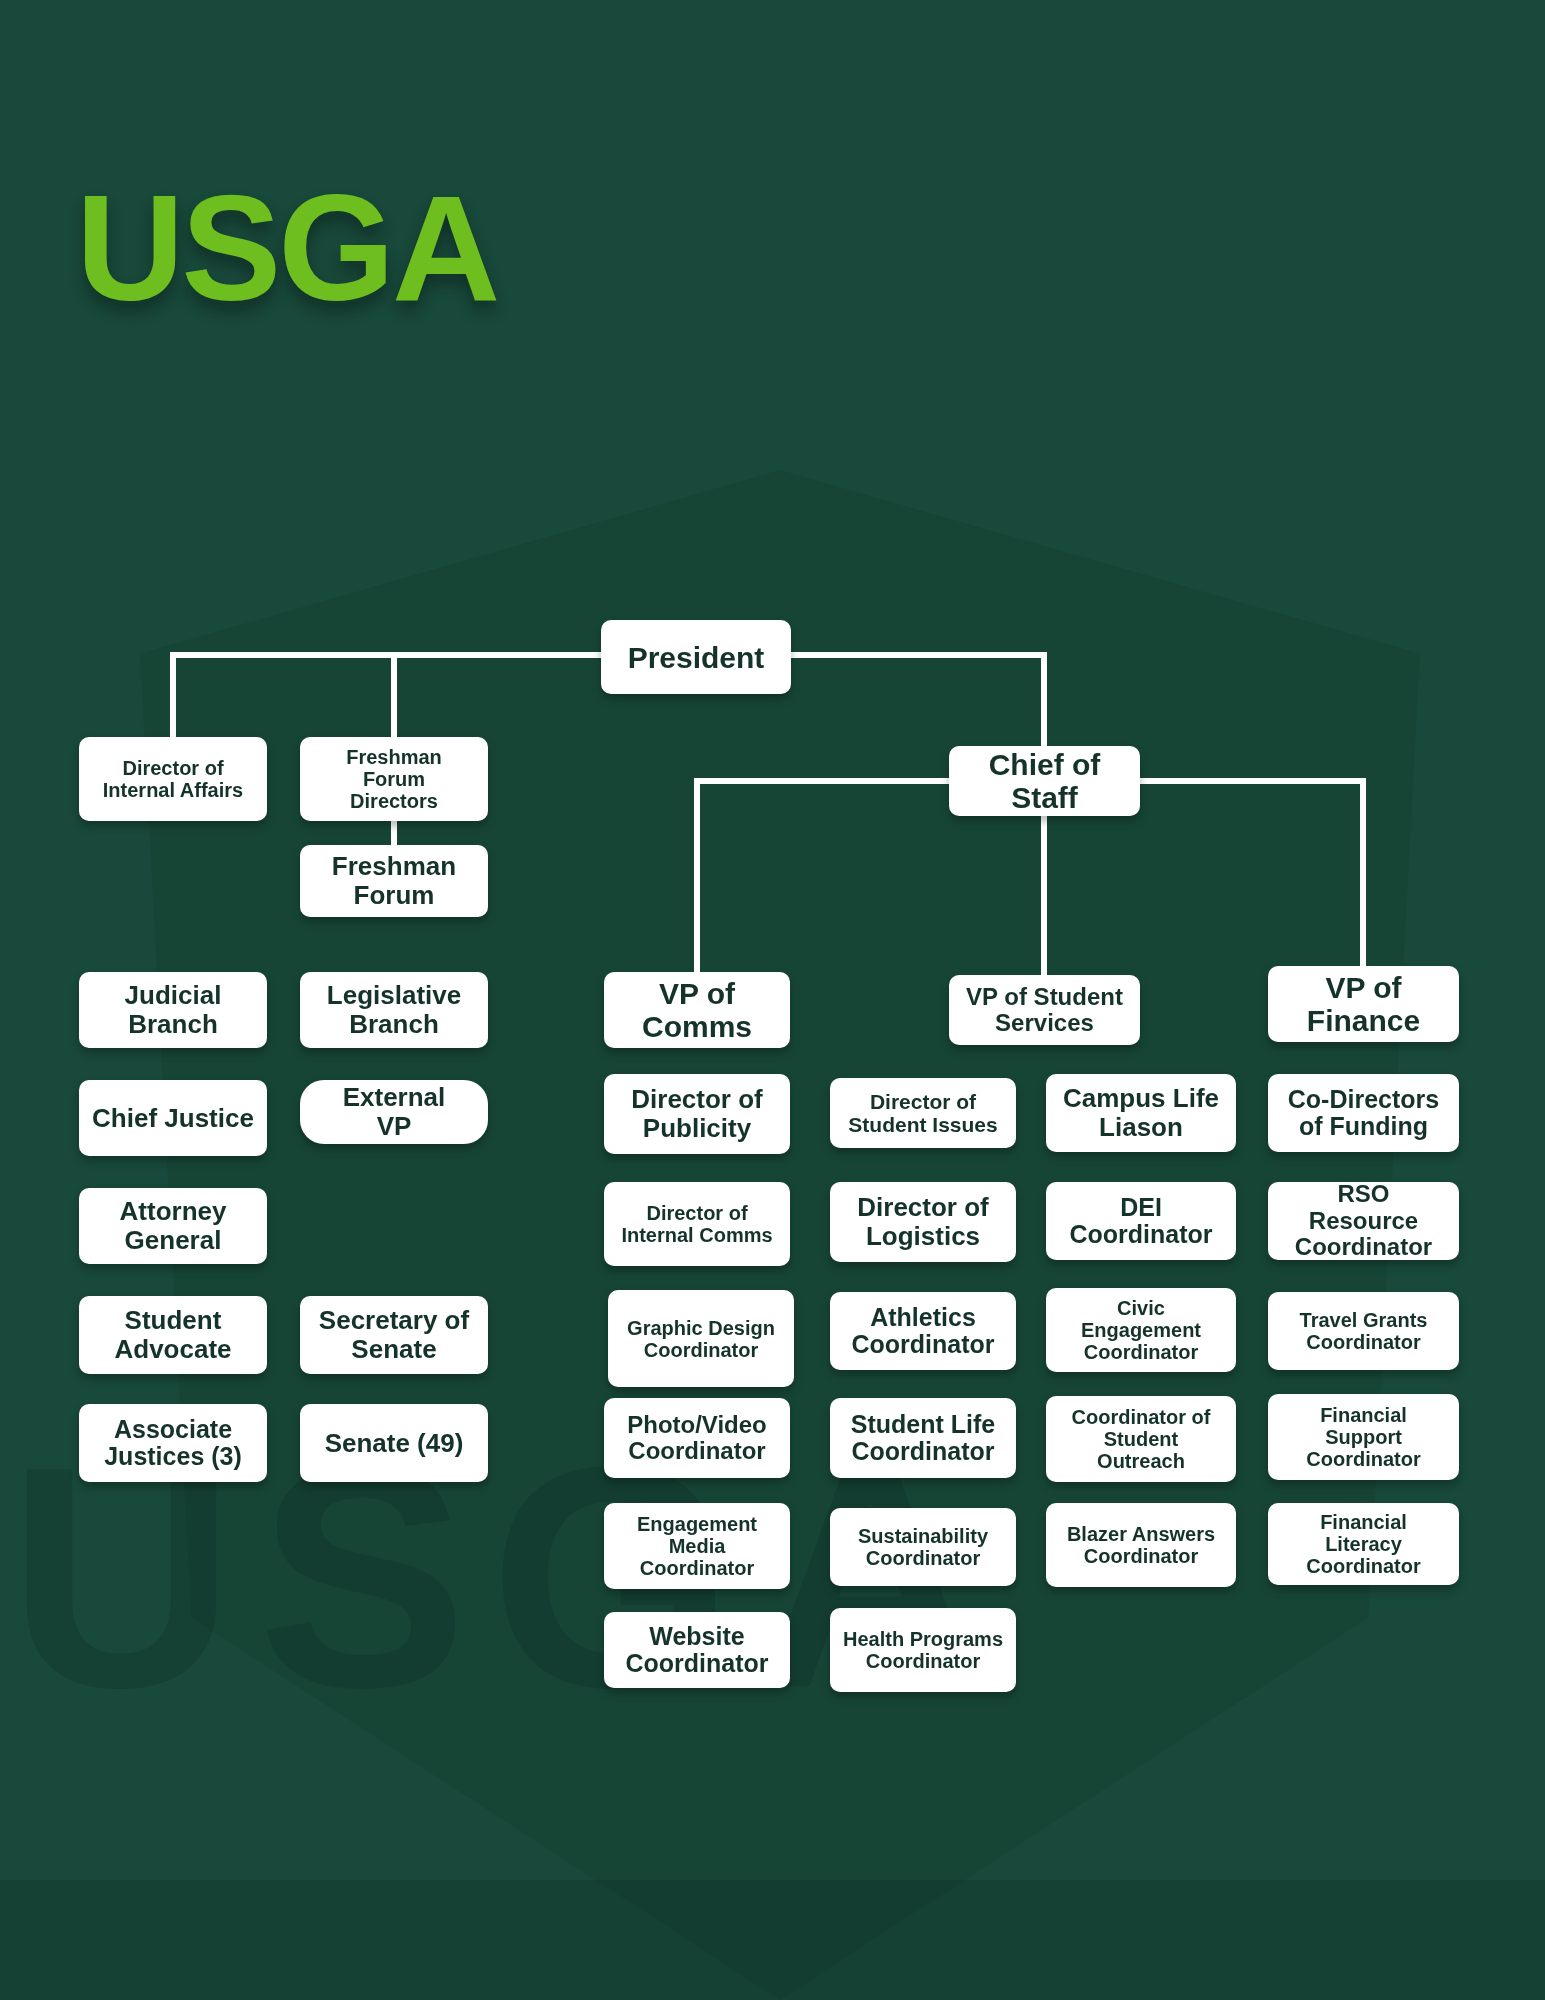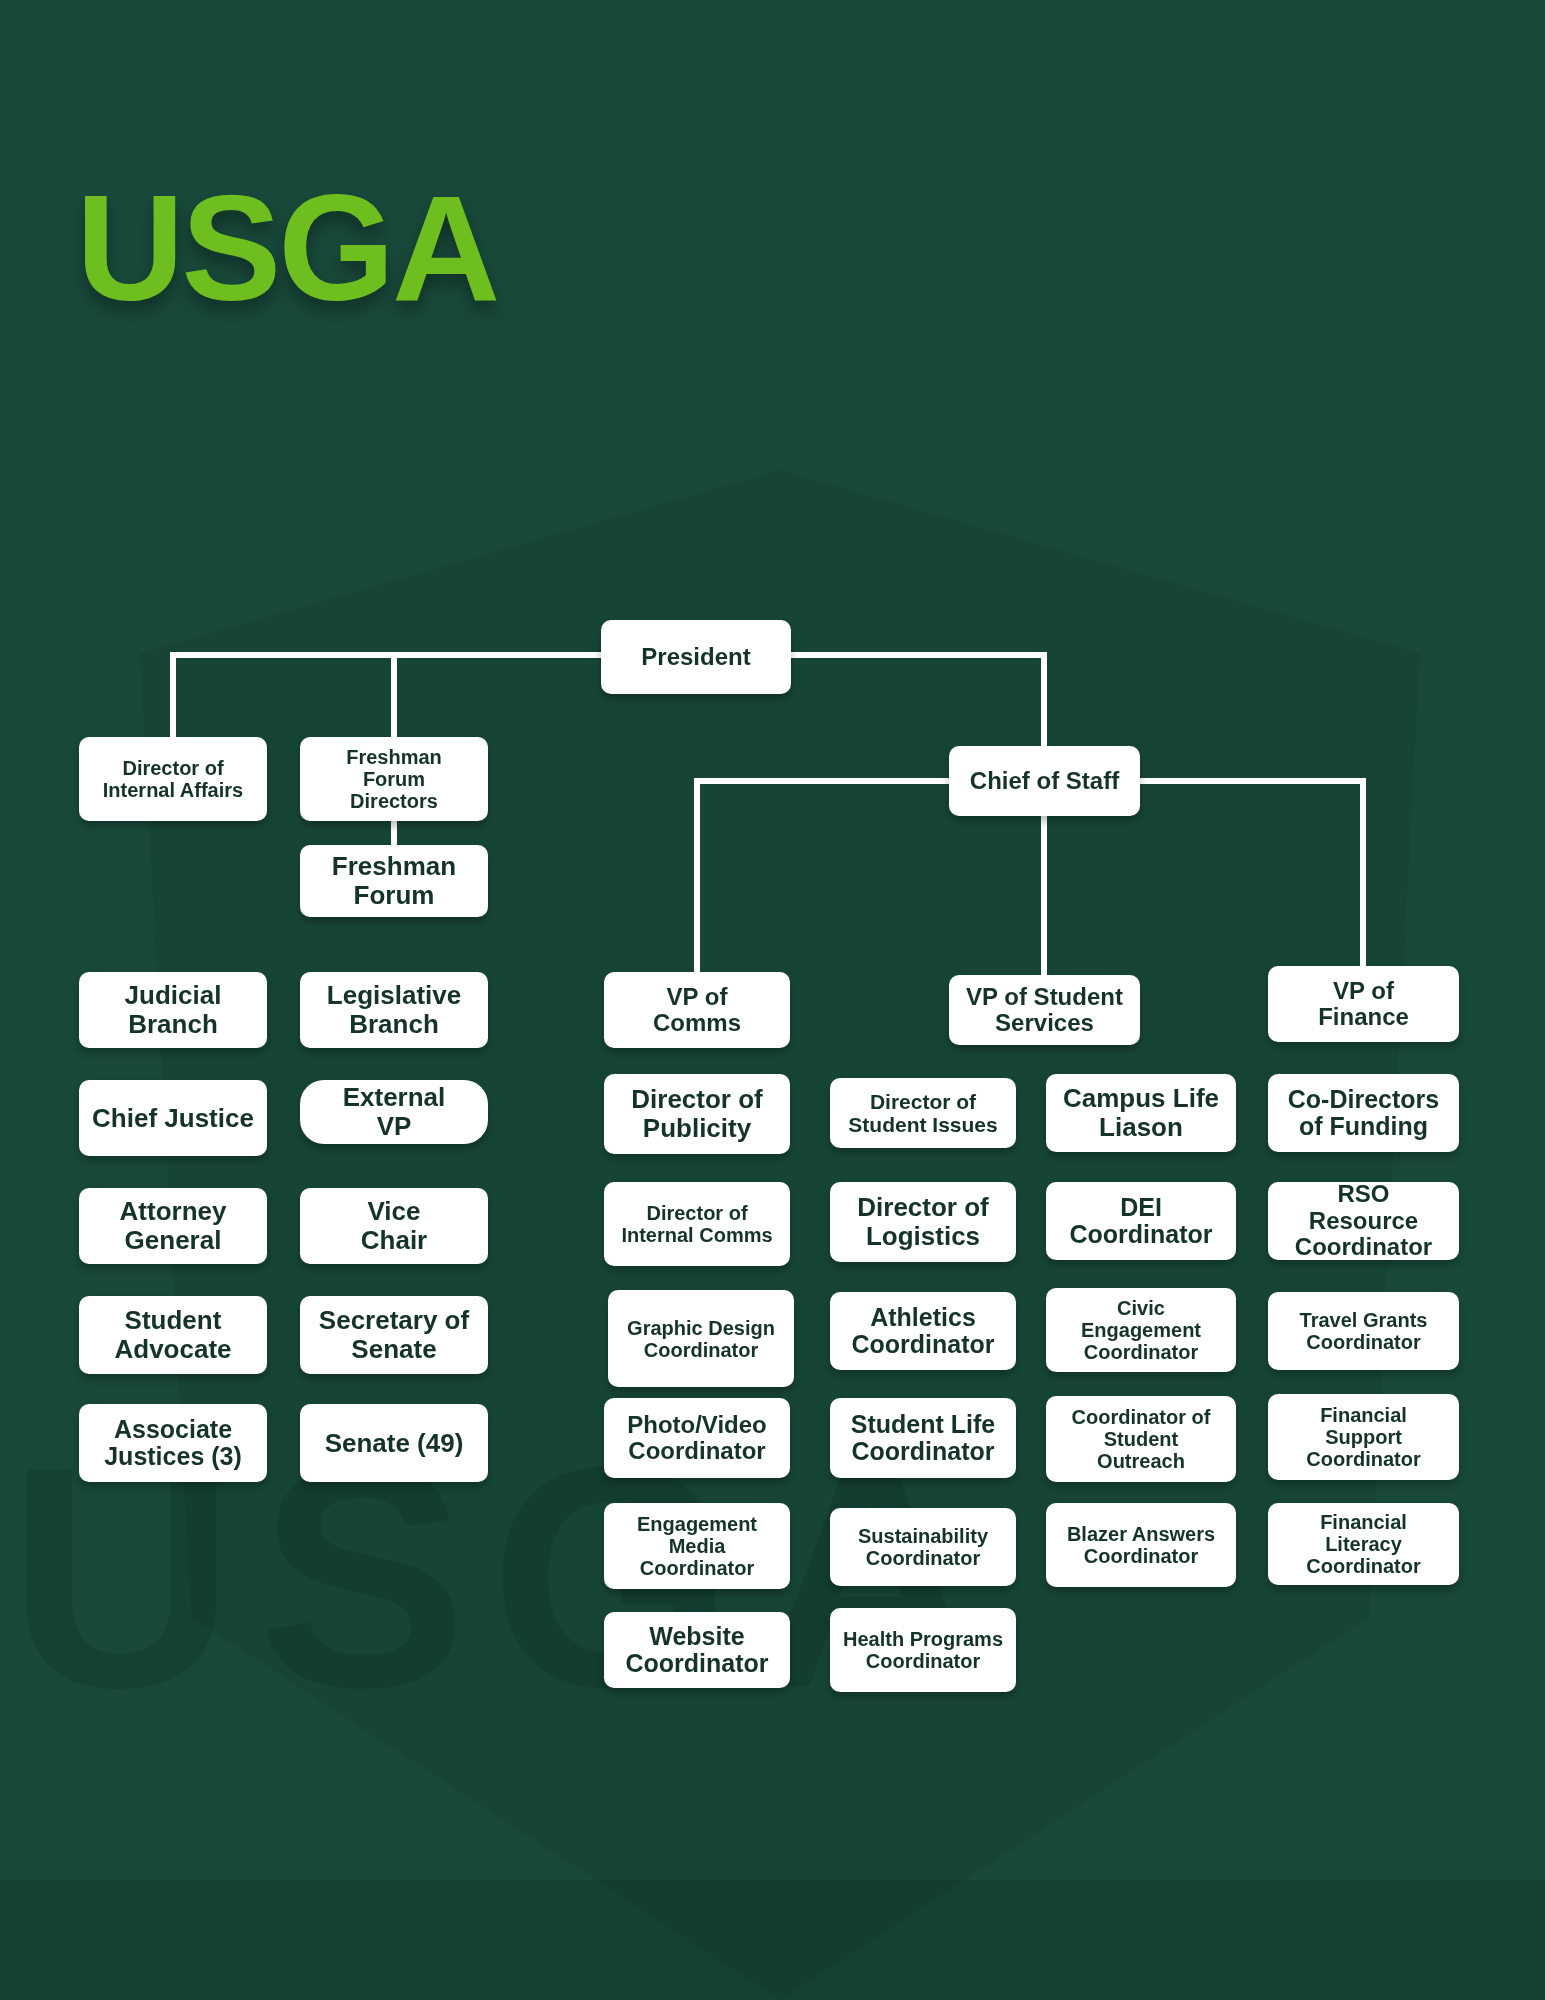--- a/index.html
+++ b/index.html
@@ -58,21 +58,21 @@
     font-weight: 700;
     font-size: 26px;
     line-height: 1.1;
     display: flex;
     align-items: center;
     justify-content: center;
     text-align: center;
     padding: 6px 12px;
     box-shadow: 0 5px 9px rgba(0,0,0,0.28);
   }
-  .f27 { font-size: 24px; }
+  .f27 { font-size: 30px; }
   .f25 { font-size: 25px; }
   .f24 { font-size: 24px; }
   .f23 { font-size: 20px; }
   .f21 { font-size: 21px; }
   .pad { padding-left: 32px; padding-right: 32px; }
 </style>
 </head>
 <body>
 
 <div class="canvas">
@@ -112,21 +112,20 @@
   <div class="box f27 pad" style="left:1268px; top:966px; width:191px; height:76px;">VP of Finance</div>
 
   <div class="box" style="left:79px;  top:1080px; width:188px; height:76px;">Chief Justice</div>
   <div class="box pad" style="left:300px; top:1080px; width:188px; height:64px;border-radius:24px;">External VP</div>
   <div class="box f26" style="left:604px; top:1074px; width:186px; height:80px;">Director of Publicity</div>
   <div class="box f21" style="left:830px; top:1078px; width:186px; height:70px;">Director of Student Issues</div>
   <div class="box" style="left:1046px; top:1074px; width:190px; height:78px;">Campus Life Liason</div>
   <div class="box f25" style="left:1268px; top:1074px; width:191px; height:78px;">Co-Directors of Funding</div>
 
   <div class="box" style="left:79px;  top:1188px; width:188px; height:76px;">Attorney General</div>
-  <div class="box pad" style="left:300px; top:1188px; width:188px; height:76px;">Vice Chair</div>
   <div class="box f23" style="left:604px; top:1182px; width:186px; height:84px;">Director of Internal Comms</div>
   <div class="box" style="left:830px; top:1182px; width:186px; height:80px;">Director of Logistics</div>
   <div class="box f25" style="left:1046px; top:1182px; width:190px; height:78px;">DEI Coordinator</div>
   <div class="box f24" style="left:1268px; top:1182px; width:191px; height:78px;">RSO Resource Coordinator</div>
 
   <div class="box" style="left:79px;  top:1296px; width:188px; height:78px;">Student Advocate</div>
   <div class="box" style="left:300px; top:1296px; width:188px; height:78px;">Secretary of Senate</div>
   <div class="box f23" style="left:608px; top:1290px; width:186px; height:97px;">Graphic Design Coordinator</div>
   <div class="box f25" style="left:830px; top:1292px; width:186px; height:78px;">Athletics Coordinator</div>
   <div class="box f23" style="left:1046px; top:1288px; width:190px; height:84px;">Civic Engagement Coordinator</div>

